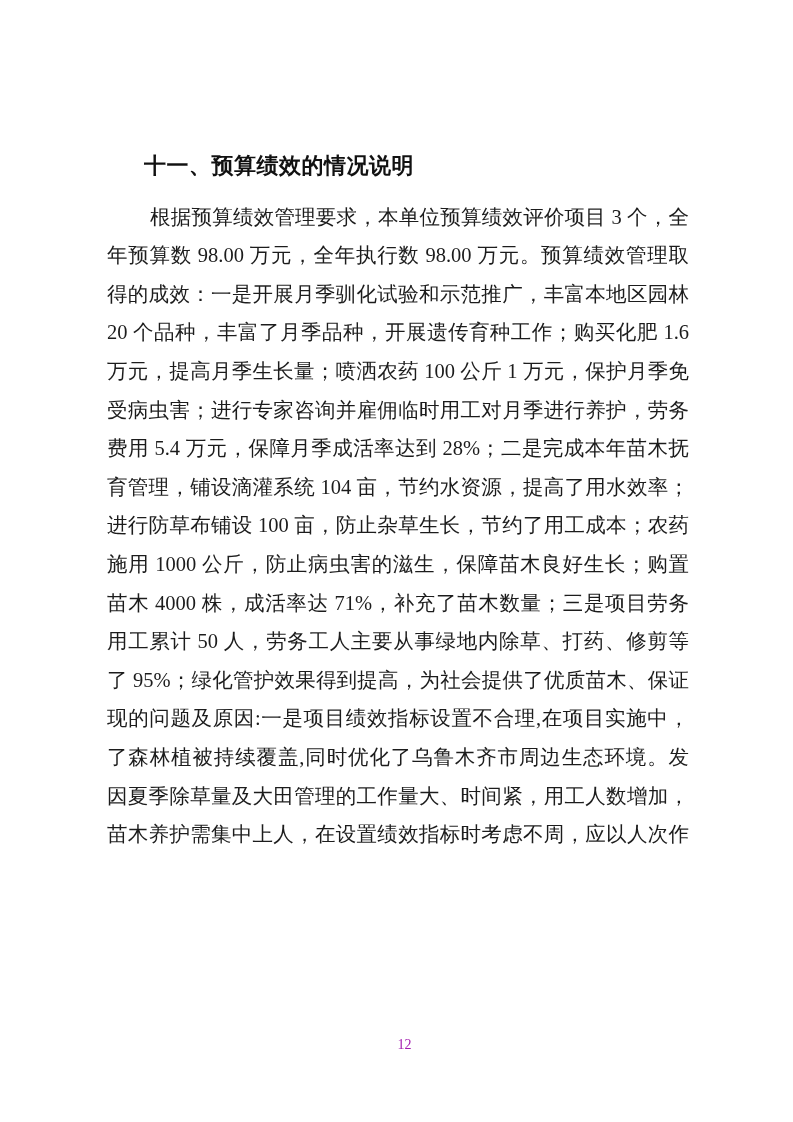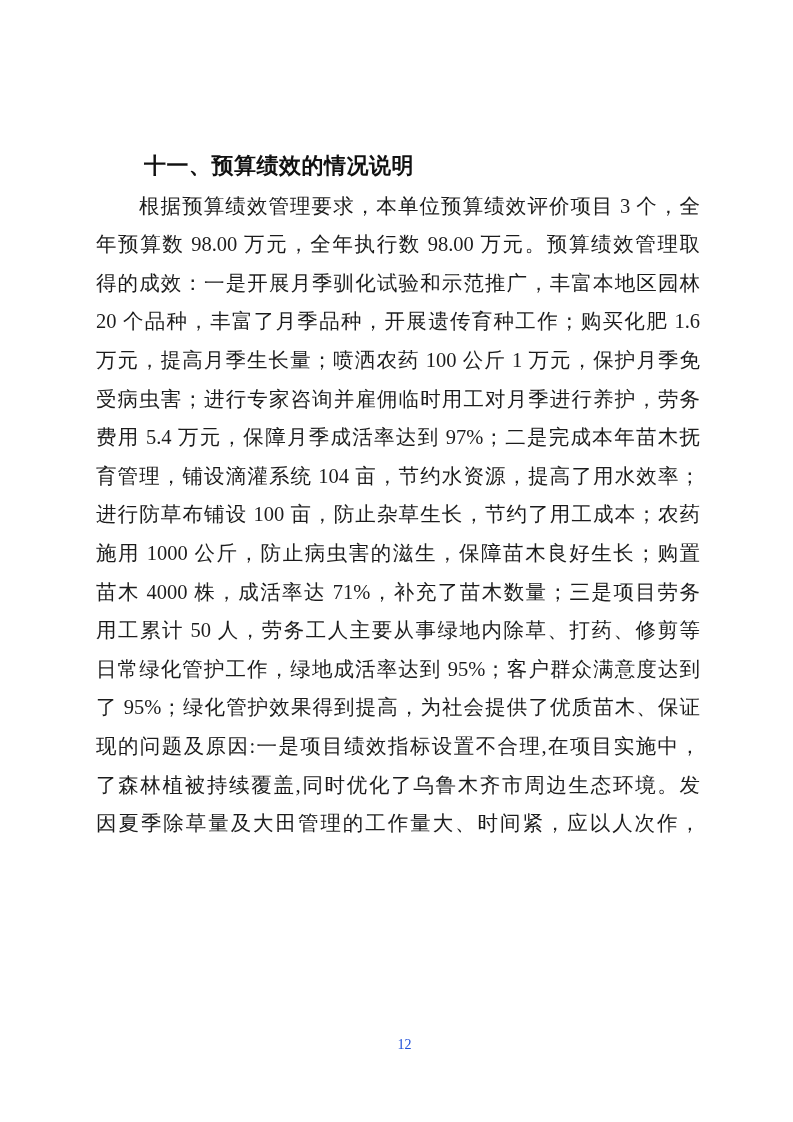--- a/index.html
+++ b/index.html
@@ -27,21 +27,21 @@
     padding-left: 49px;
     font-family: "DejaVu Sans", "Liberation Sans", sans-serif;
     font-weight: bold;
     font-size: 22px;
     line-height: 38.6px;
     letter-spacing: 0.5px;
     color: #111111;
     text-align: left;
   }
   .paragraph {
-    margin: 1px;
+    margin: 12px;
   }
   .line {
     font-size: 20.5px;
     line-height: 38.6px;
     height: 38.6px;
     white-space: nowrap;
     text-align: justify;
     text-align-last: justify;
     text-justify: inter-character;
     overflow: hidden;
@@ -50,43 +50,43 @@
     padding-left: 43px;
   }
   .page-number {
     position: absolute;
     top: 1035px;
     left: 16px;
     right: 0;
     text-align: center;
     font-size: 14px;
     line-height: 20px;
-    color: #1d4ed8;
+    color: #a21caf;
   }
 </style>
 </head>
 <body>
 
 <div class="page">
   <div class="content">
     <h1 class="heading">十一、预算绩效的情况说明</h1>
     <div class="paragraph">
         <div class="line first">根据预算绩效管理要求，本单位预算绩效评价项目 3 个，全</div>
         <div class="line">年预算数 98.00 万元，全年执行数 98.00 万元。预算绩效管理取</div>
         <div class="line">得的成效：一是开展月季驯化试验和示范推广，丰富本地区园林</div>
         <div class="line">20 个品种，丰富了月季品种，开展遗传育种工作；购买化肥 1.6</div>
         <div class="line">万元，提高月季生长量；喷洒农药 100 公斤 1 万元，保护月季免</div>
         <div class="line">受病虫害；进行专家咨询并雇佣临时用工对月季进行养护，劳务</div>
-        <div class="line">费用 5.4 万元，保障月季成活率达到 97%；二是完成本年苗木抚</div>
+        <div class="line">费用 5.4 万元，保障月季成活率达到 28%；二是完成本年苗木抚</div>
         <div class="line">育管理，铺设滴灌系统 104 亩，节约水资源，提高了用水效率；</div>
         <div class="line">进行防草布铺设 100 亩，防止杂草生长，节约了用工成本；农药</div>
         <div class="line">施用 1000 公斤，防止病虫害的滋生，保障苗木良好生长；购置</div>
         <div class="line">苗木 4000 株，成活率达 71%，补充了苗木数量；三是项目劳务</div>
         <div class="line">用工累计 50 人，劳务工人主要从事绿地内除草、打药、修剪等</div>
-        <div class="line">日常绿化管护工作，绿地成活率达到 95%；客户群众满意度达到</div>
         <div class="line">了 95%；绿化管护效果得到提高，为社会提供了优质苗木、保证</div>
         <div class="line">现的问题及原因:一是项目绩效指标设置不合理,在项目实施中，</div>
         <div class="line">了森林植被持续覆盖,同时优化了乌鲁木齐市周边生态环境。发</div>
-        <div class="line">因夏季除草量及大田管理的工作量大、时间紧，应以人次作，</div>
+        <div class="line">因夏季除草量及大田管理的工作量大、时间紧，用工人数增加，</div>
+        <div class="line">苗木养护需集中上人，在设置绩效指标时考虑不周，应以人次作</div>
       </div>
   </div>
   <div class="page-number">12</div>
 </div>
 
 </body></html>

